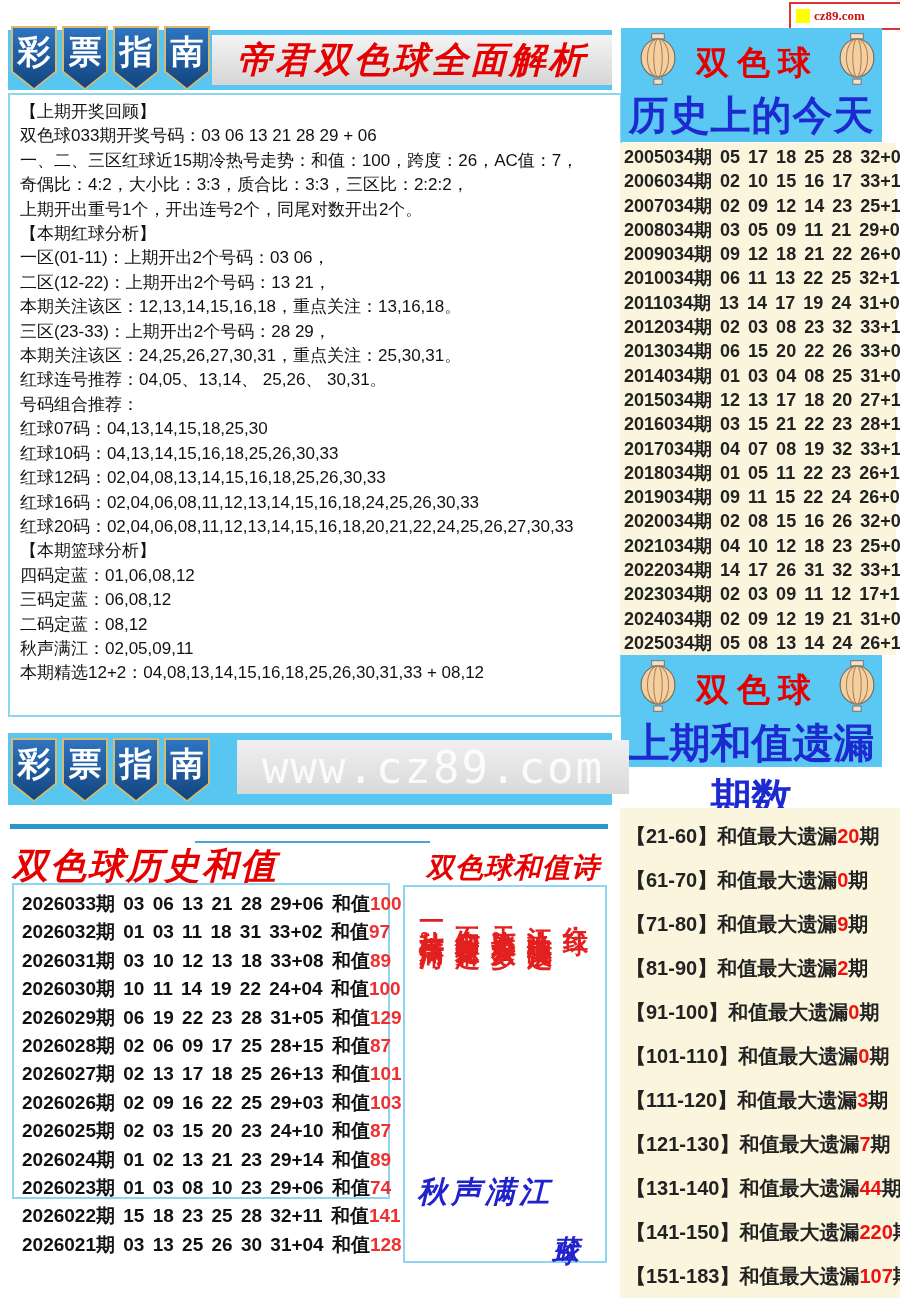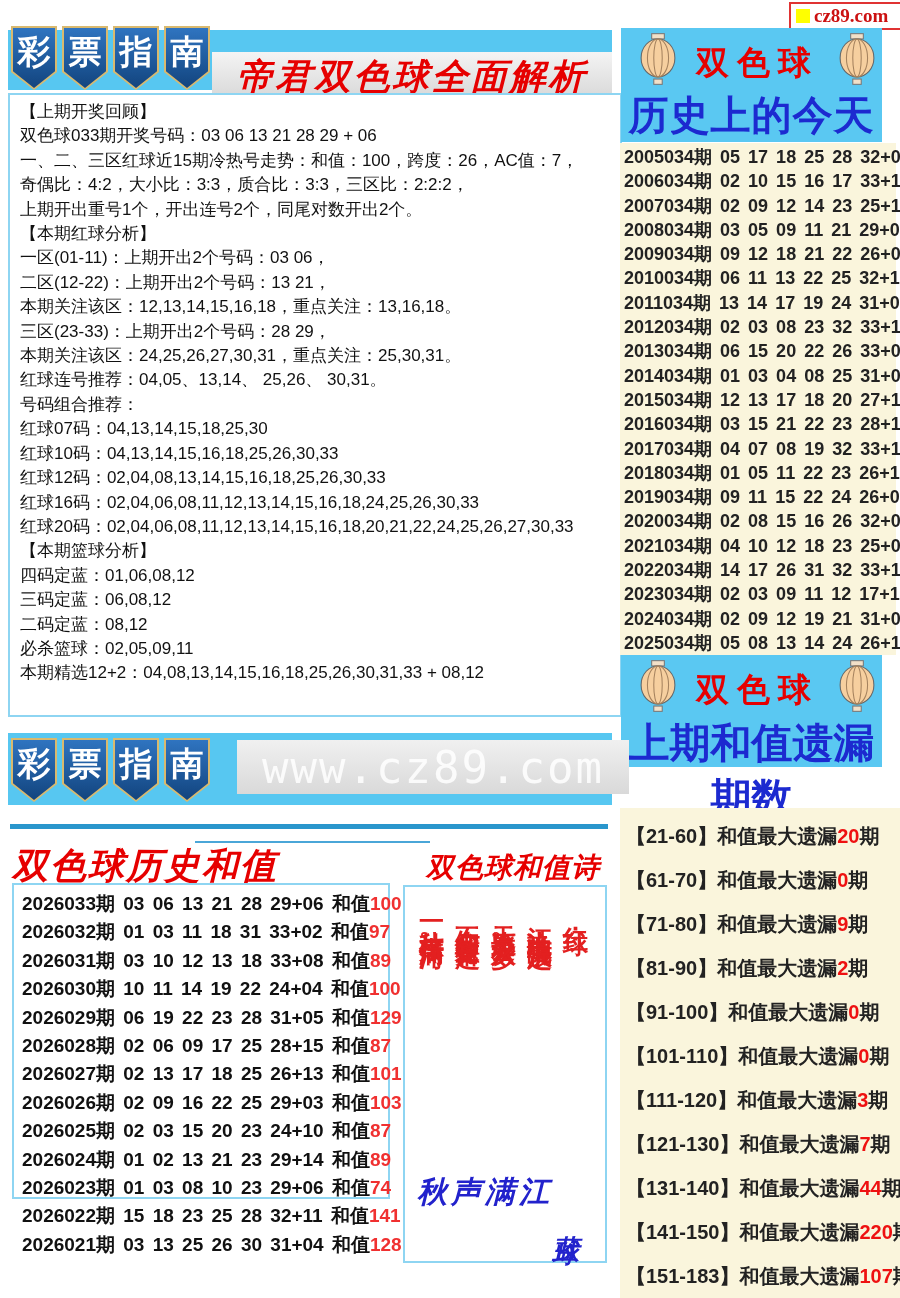--- a/index.html
+++ b/index.html
@@ -4,36 +4,36 @@
 <style>
   html,body{margin:0;padding:0;background:#ffffff;}
   body{width:900px;height:1298px;position:relative;overflow:hidden;
        font-family:"Liberation Sans",sans-serif;-webkit-font-smoothing:antialiased;}
   .abs{position:absolute;}
 
   
   #cz-logo{left:789px;top:2px;width:106px;height:24px;border:2px solid #e03333;background:#fff;
            display:flex;align-items:center;gap:4px;padding:0 5px;}
   #cz-logo .sq{width:14px;height:14px;background:#ffff00;flex:0 0 auto;}
-  #cz-logo .txt{color:#cc1111;font-weight:bold;font-size:19px;font-family:"Liberation Serif",serif;}
+  #cz-logo .txt{color:#cc1111;font-weight:bold;font-size:13px;font-family:"Liberation Serif",serif;}
 
   
   .badges{display:flex;gap:5px;}
   .badge{position:relative;width:46px;height:64px;background:#d9b96e;
          clip-path:polygon(0 0,100% 0,100% 72%,50% 100%,0 72%);
          filter:drop-shadow(2px 2px 2px rgba(20,60,120,.45));}
   .badge .inner{position:absolute;inset:2px;background:linear-gradient(#2f74c0,#12447e);
          clip-path:polygon(0 0,100% 0,100% 72%,50% 100%,0 72%);
          display:flex;justify-content:center;}
   .badge .ch{color:#fff;font-weight:bold;font-size:33px;line-height:48px;}
 
   
   #top-band{left:8px;top:30px;width:604px;height:60px;background:#57c7f1;}
   #top-band .badges{position:absolute;left:3px;top:-4px;}
-  #top-title-box{position:absolute;left:204px;top:22px;width:400px;height:50px;
+  #top-title-box{position:absolute;left:204px;top:5px;width:400px;height:50px;
         background:linear-gradient(#f4f4f4,#d6d6d6);display:flex;align-items:center;justify-content:center;}
   #top-title-box .t{color:#e60000;font-weight:bold;font-style:italic;font-size:36px;letter-spacing:3px;
         font-family:"Liberation Serif",serif;}
 
   
   #main-panel{left:8px;top:93px;width:600px;height:615px;border:2px solid #8ed5f2;background:#fff;
         padding:5px 0 0 10px;box-sizing:content-box;}
   .aline{font-size:17px;line-height:24.4px;color:#111;white-space:nowrap;}
 
   
@@ -139,21 +139,21 @@
     <div class="aline">号码组合推荐：</div>
     <div class="aline">红球07码：04,13,14,15,18,25,30</div>
     <div class="aline">红球10码：04,13,14,15,16,18,25,26,30,33</div>
     <div class="aline">红球12码：02,04,08,13,14,15,16,18,25,26,30,33</div>
     <div class="aline">红球16码：02,04,06,08,11,12,13,14,15,16,18,24,25,26,30,33</div>
     <div class="aline">红球20码：02,04,06,08,11,12,13,14,15,16,18,20,21,22,24,25,26,27,30,33</div>
     <div class="aline">【本期篮球分析】</div>
     <div class="aline">四码定蓝：01,06,08,12</div>
     <div class="aline">三码定蓝：06,08,12</div>
     <div class="aline">二码定蓝：08,12</div>
-    <div class="aline">必杀篮球：02,05,09,11</div>
+    <div class="aline">秋声满江：02,05,09,11</div>
     <div class="aline">本期精选12+2：04,08,13,14,15,16,18,25,26,30,31,33 + 08,12</div>
   </div>
 
 <div id="rh1" class="abs">
   <div class="rh-top">
     <svg class="lantern" viewBox="0 0 36 50">
       <rect x="12" y="1" width="12" height="5" fill="#f2e0c8" stroke="#777"></rect>
       <rect x="14" y="44" width="8" height="5" fill="#f2e0c8" stroke="#777"></rect>
       <ellipse cx="18" cy="24" rx="16" ry="18" fill="#f6cf9f" stroke="#666"></ellipse>
       <ellipse cx="18" cy="24" rx="10" ry="18" fill="none" stroke="#a5825e"></ellipse>

